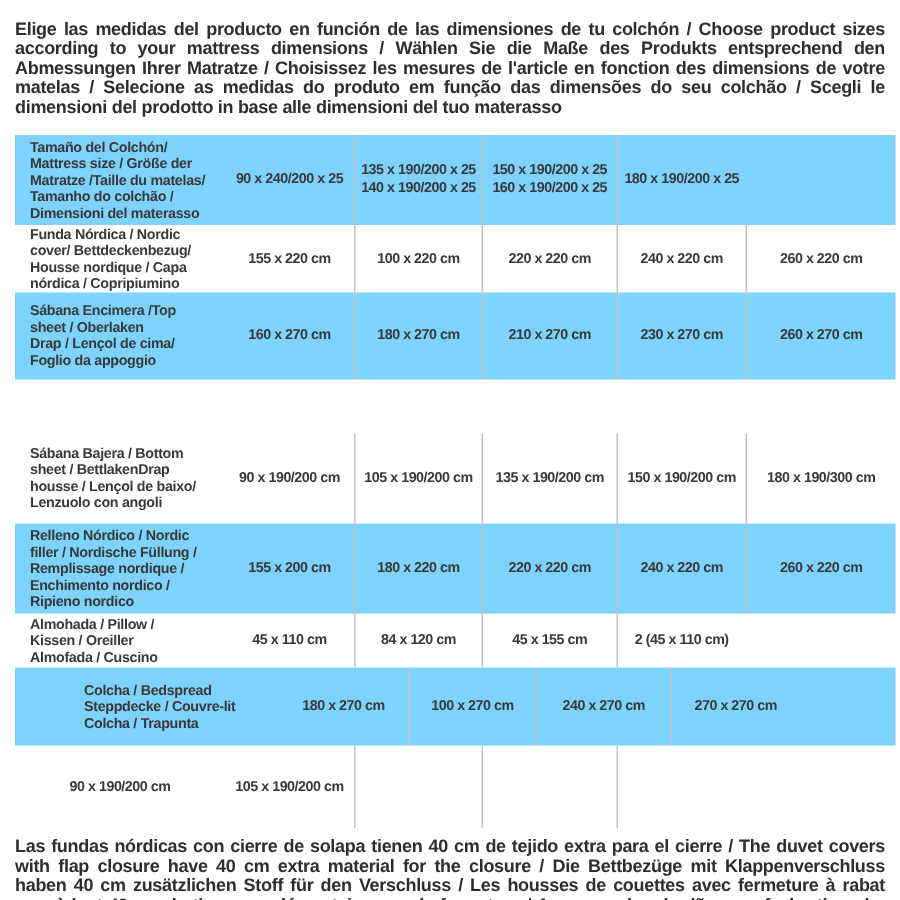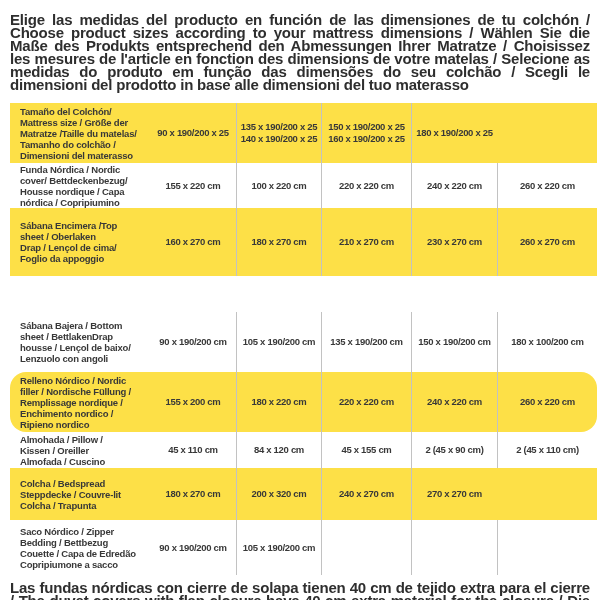--- a/index.html
+++ b/index.html
@@ -4,33 +4,33 @@
 <style>
   html,body{margin:0;padding:0;}
   body{
     width:600px;height:600px;overflow:hidden;
     background:#ffffff;
     font-family:"Liberation Sans", sans-serif;
     color:#333333;
     -webkit-font-smoothing:antialiased;
   }
   .note{
-    font-size:15px;font-weight:bold;line-height:13px;
+    font-size:12px;font-weight:bold;line-height:13px;
     color:#2e2e2e;text-align:justify;letter-spacing:-0.2px;
     margin:0 10px;
   }
   .note.top{margin-top:13px;margin-bottom:12px;min-height:52px;}
   .note.bottom{margin-top:6px;}
   .size-table{margin:0 3px 0 10px;}
   .row{
     display:grid;
     grid-template-columns:140px 86px 85px 90px 86px 1fr;
     align-items:stretch;
   }
-  .row.gray{background:#fde047;}
+  .row.gray{background:#7dd3fc;}
   .cell{
     box-sizing:border-box;
     display:flex;align-items:center;
     font-weight:bold;
     white-space:pre-line;
   }
   .cell.label{
     justify-content:flex-start;
     padding-left:10px;padding-right:4px;
     font-size:9.5px;line-height:11px;
@@ -40,43 +40,43 @@
   .cell.val{
     justify-content:center;text-align:center;
     font-size:9.5px;line-height:12px;
     letter-spacing:-0.3px;
     color:#383838;
   }
   .row .cell:nth-child(n+3){border-left:1px solid #c2c2c2;}
   
   .size-table .row:nth-child(1){height:60px;}
   .size-table .row:nth-child(2){height:45px;}
-  .size-table .row:nth-child(3){height:68px;}
+  .size-table .row:nth-child(3){height:58px;}
   .size-table .row:nth-child(4){height:60px;margin-top:36px;}
-  .size-table .row:nth-child(5){height:60px;border-radius:16px;}
+  .size-table .row:nth-child(5){height:60px;}
   .size-table .row:nth-child(6){height:36px;}
-  .size-table .row:nth-child(7){height:52px;}
+  .size-table .row:nth-child(7){height:52px;padding-left:36px;}
   .size-table .row:nth-child(8){height:55px;}
 </style>
 </head>
 <body>
 
 <div class="page">
 
   <p class="note top">Elige las medidas del producto en función de las dimensiones de tu colchón / Choose product sizes according to your mattress dimensions / Wählen Sie die Maße des Produkts entsprechend den Abmessungen Ihrer Matratze / Choisissez les mesures de l'article en fonction des dimensions de votre matelas / Selecione as medidas do produto em função das dimensões do seu colchão / Scegli le dimensioni del prodotto in base alle dimensioni del tuo materasso</p>
 
   <div class="size-table">
 
     <div class="row gray">
       <div class="cell label">Tamaño del Colchón/
 Mattress size / Größe der
 Matratze /Taille du matelas/
 Tamanho do colchão /
 Dimensioni del materasso</div>
-      <div class="cell val">90 x 190/200 x 25</div>
+      <div class="cell val">90 x 240/200 x 25</div>
       <div class="cell val">135 x 190/200 x 25
 140 x 190/200 x 25</div>
       <div class="cell val">150 x 190/200 x 25
 160 x 190/200 x 25</div>
       <div class="cell val">180 x 190/200 x 25</div>
     </div>
 
     <div class="row">
       <div class="cell label">Funda Nórdica /  Nordic
 cover/ Bettdeckenbezug/
@@ -103,21 +103,21 @@
 
     <div class="row">
       <div class="cell label">Sábana Bajera / Bottom
 sheet / BettlakenDrap
 housse / Lençol de baixo/
 Lenzuolo con angoli</div>
       <div class="cell val">90 x 190/200 cm</div>
       <div class="cell val">105 x 190/200 cm</div>
       <div class="cell val">135 x 190/200 cm</div>
       <div class="cell val">150 x 190/200 cm</div>
-      <div class="cell val">180 x 100/200 cm</div>
+      <div class="cell val">180 x 190/300 cm</div>
     </div>
 
     <div class="row gray">
       <div class="cell label">Relleno Nórdico / Nordic
 filler / Nordische Füllung /
 Remplissage nordique /
 Enchimento nordico /
 Ripieno nordico</div>
       <div class="cell val">155 x 200 cm</div>
       <div class="cell val">180 x 220 cm</div>
@@ -126,39 +126,34 @@
       <div class="cell val">260 x 220 cm</div>
     </div>
 
     <div class="row">
       <div class="cell label">Almohada  / Pillow /
 Kissen / Oreiller
 Almofada / Cuscino</div>
       <div class="cell val">45 x 110 cm</div>
       <div class="cell val">84 x 120 cm</div>
       <div class="cell val">45 x 155 cm</div>
-      <div class="cell val">2 (45 x 90 cm)</div>
       <div class="cell val">2 (45 x 110 cm)</div>
     </div>
 
     <div class="row gray">
       <div class="cell label">Colcha / Bedspread
 Steppdecke / Couvre-lit
 Colcha / Trapunta</div>
       <div class="cell val">180 x 270 cm</div>
-      <div class="cell val">200 x 320 cm</div>
+      <div class="cell val">100 x 270 cm</div>
       <div class="cell val">240 x 270 cm</div>
       <div class="cell val">270 x 270 cm</div>
     </div>
 
     <div class="row">
-      <div class="cell label">Saco Nórdico / Zipper
-Bedding / Bettbezug
-Couette  / Capa de Edredão
-Copripiumone a sacco</div>
       <div class="cell val">90 x 190/200 cm</div>
       <div class="cell val">105 x 190/200 cm</div>
       <div class="cell val"></div>
       <div class="cell val"></div>
       <div class="cell val"></div>
     </div>
 
   </div>
 
   <p class="note bottom">Las fundas nórdicas con cierre de solapa tienen 40 cm de tejido extra para el cierre  / The duvet covers with flap closure have 40 cm extra material for the closure / Die Bettbezüge mit Klappenverschluss haben 40 cm zusätzlichen Stoff für den Verschluss / Les housses de couettes avec fermeture à rabat possèdent 40 cm de tissu supplémentaire pour la fermeture / As capas de edredão com fecho tipo aba têm 40 cm de tecido adicional para o fecho / I copripiumoni con chiusura a patta hanno 40 cm di tessuto extra per la chiusura</p>

